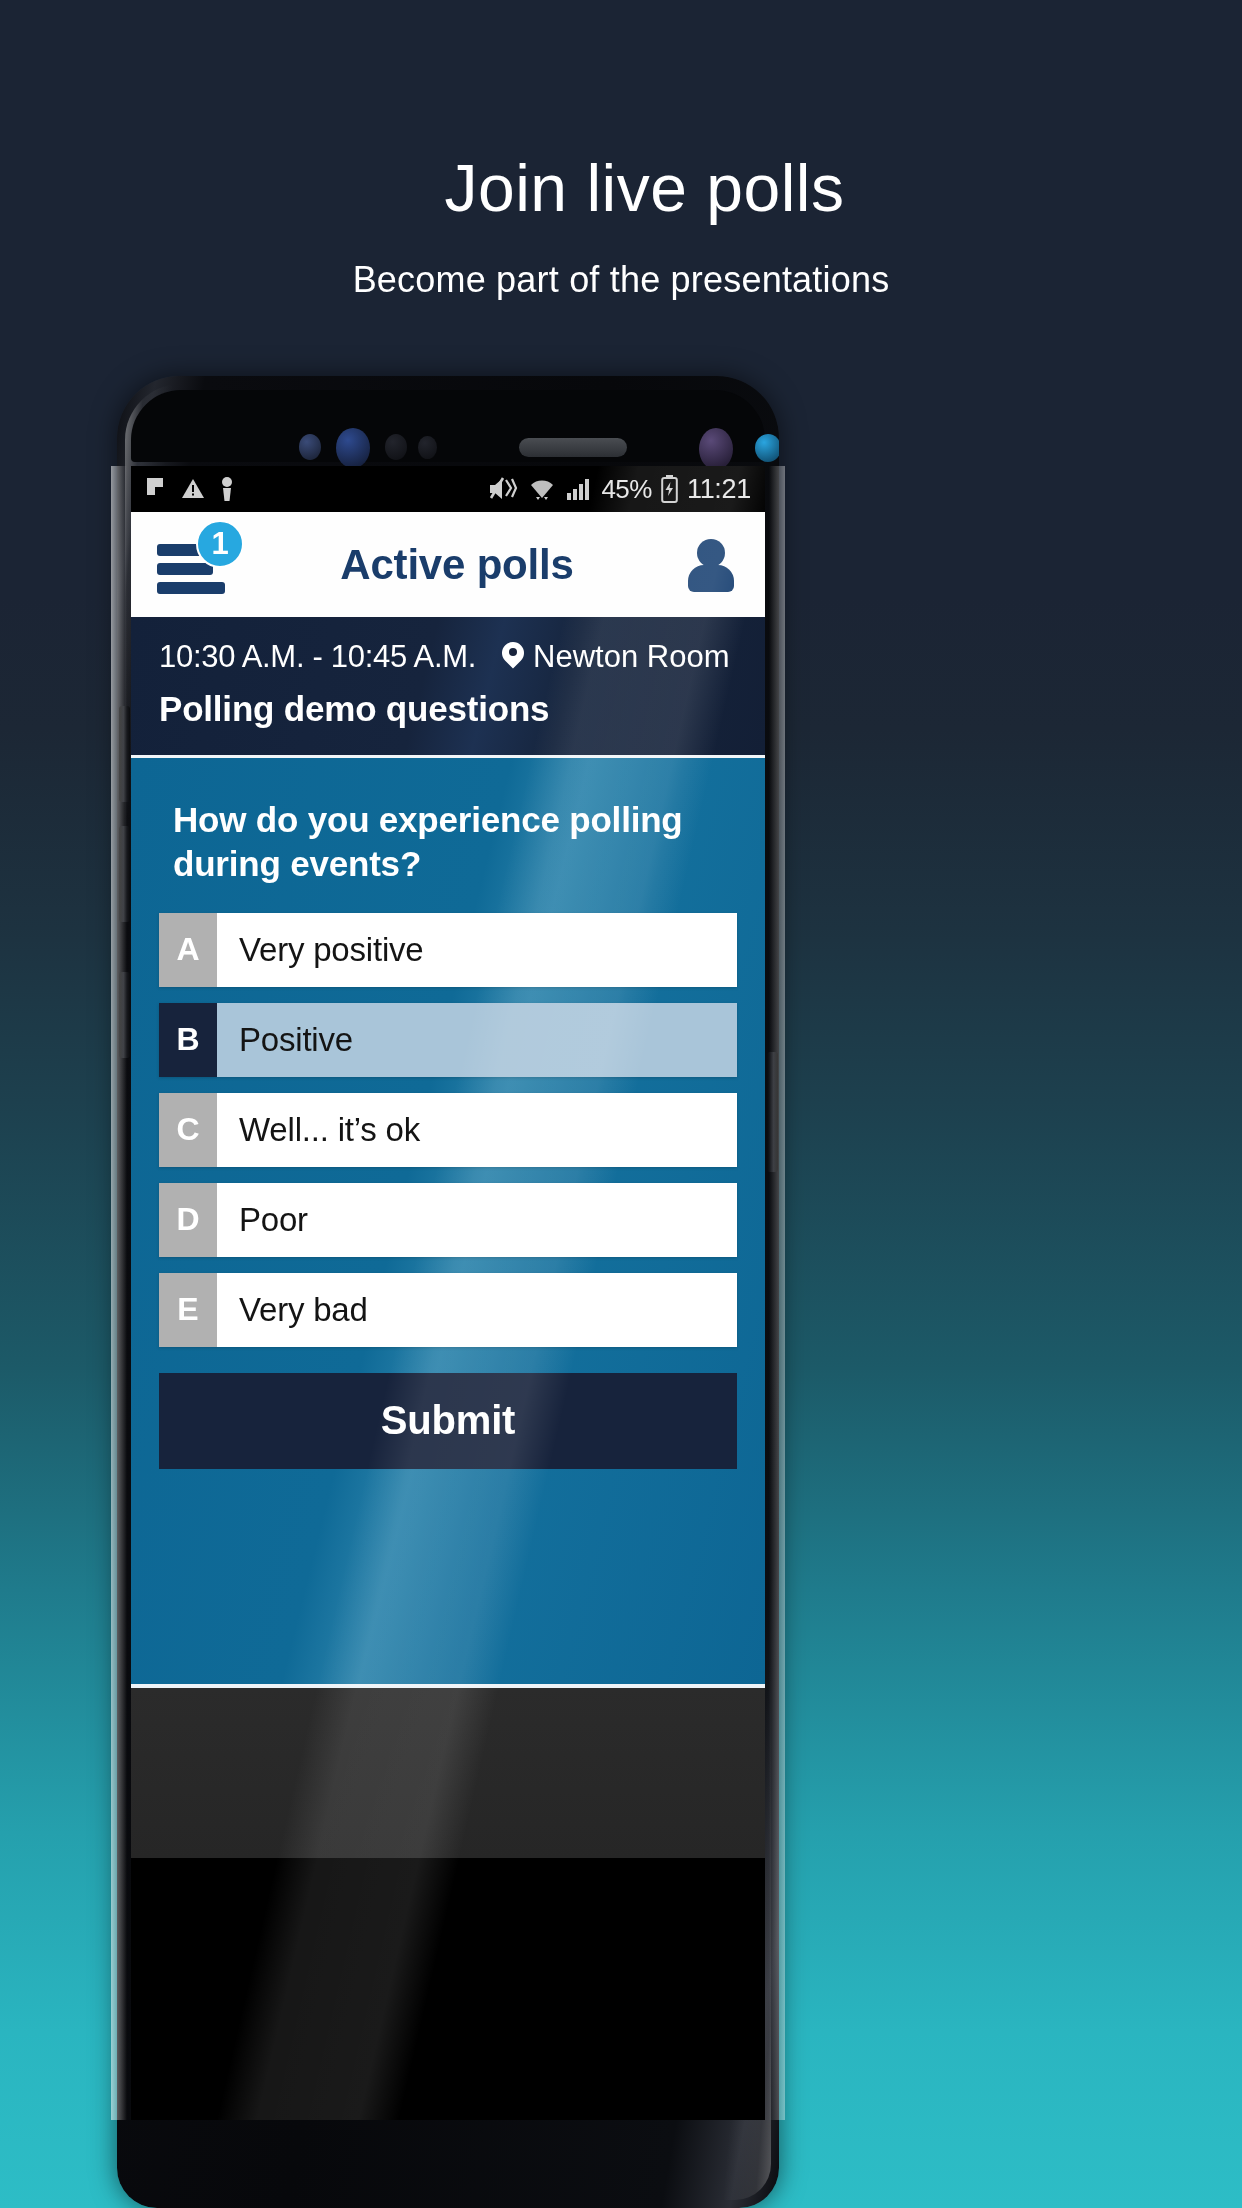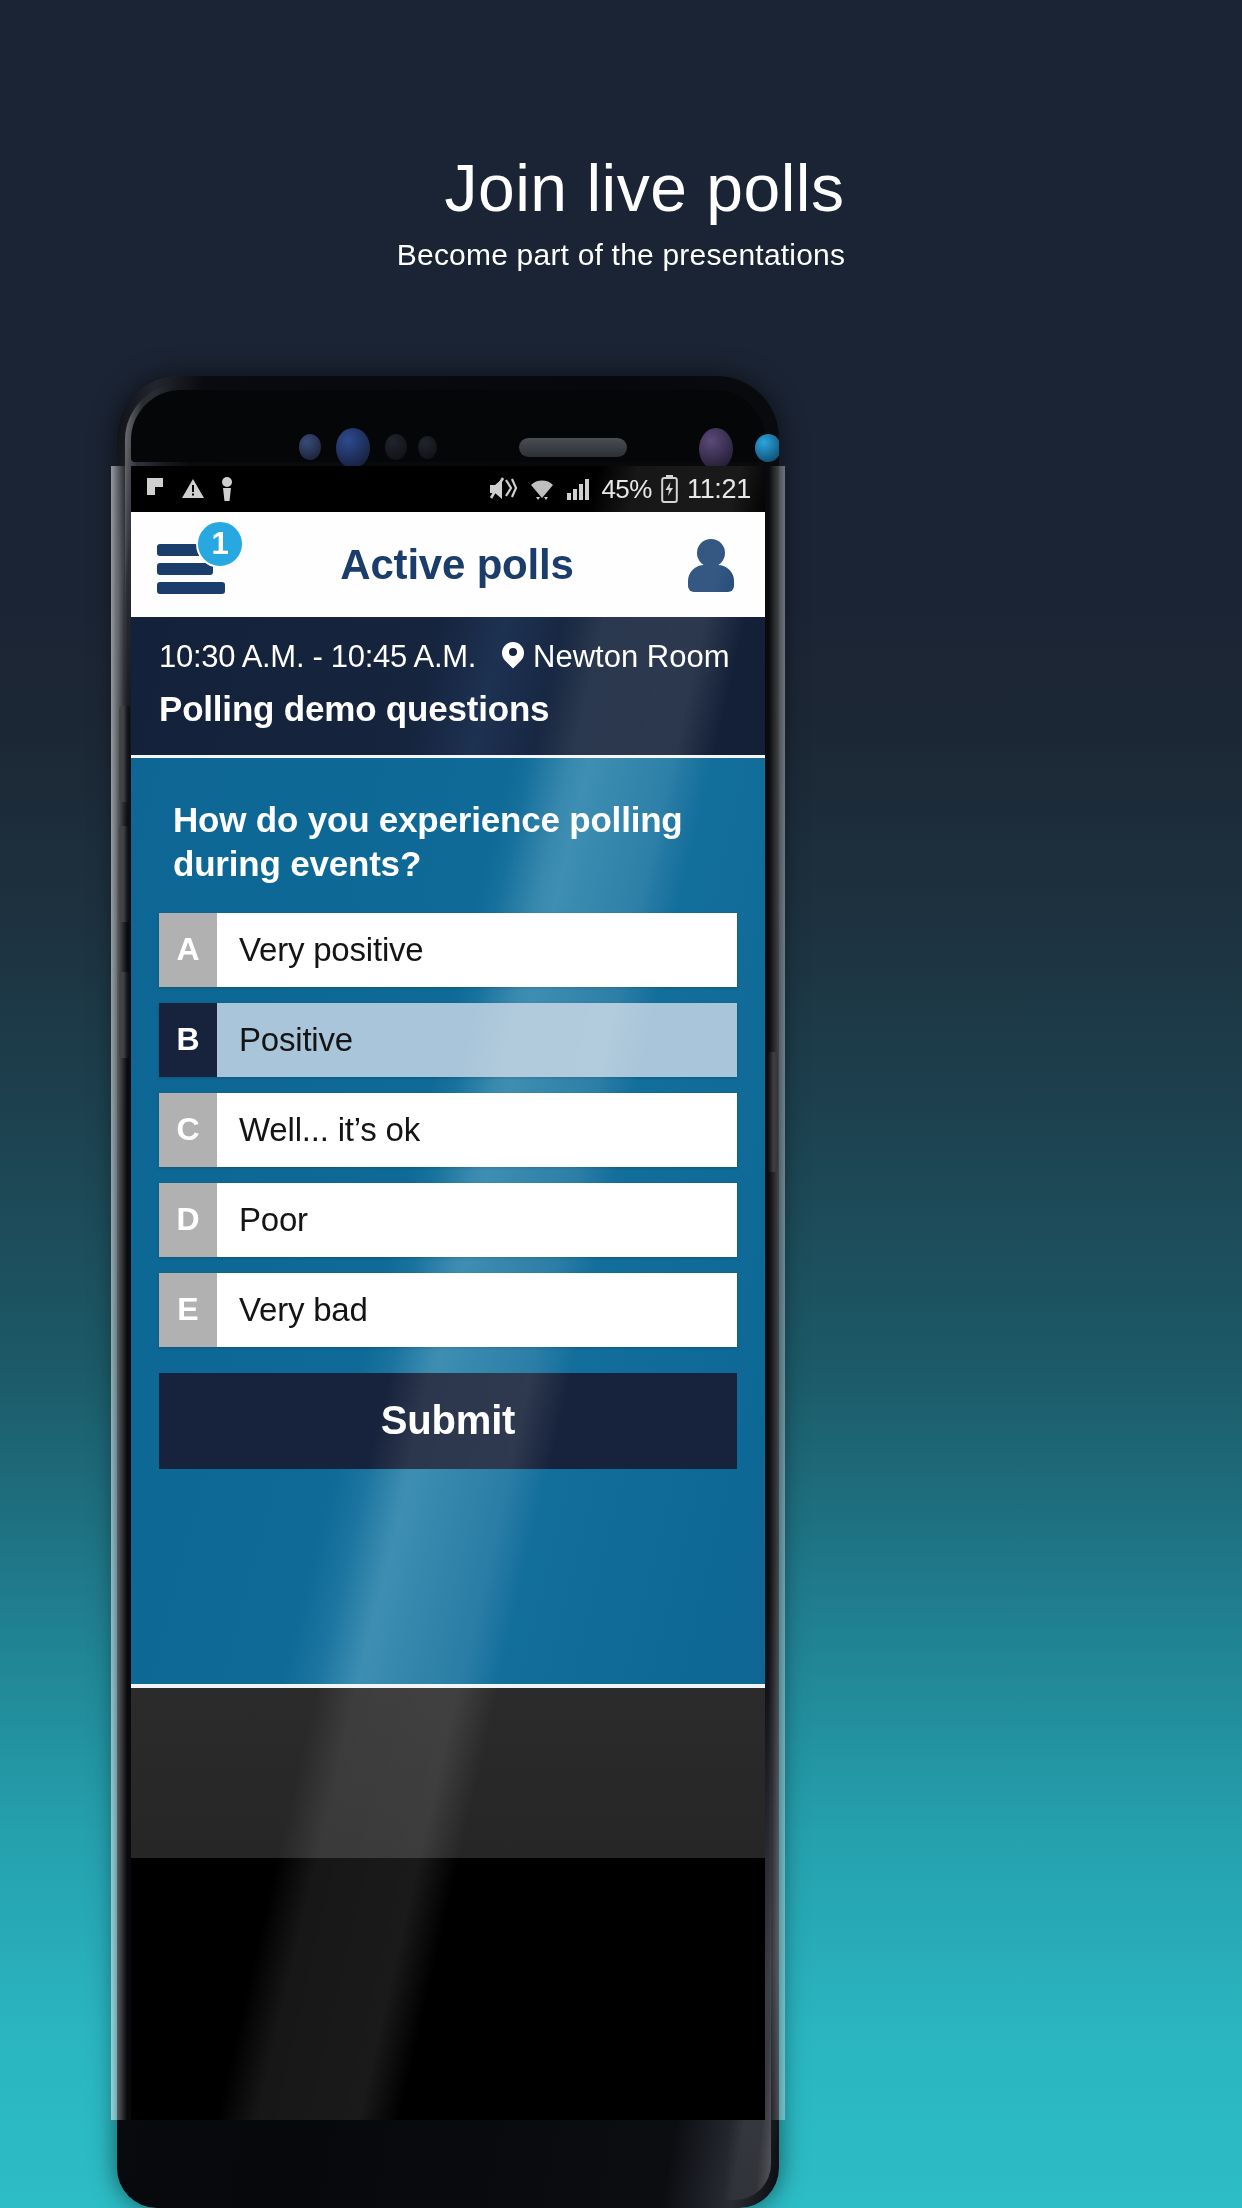--- a/index.html
+++ b/index.html
@@ -14,21 +14,21 @@
   }
 
   
   .promo { position:absolute; left:0; width:1242px; text-align:center; color:#fff; }
   .promo-title {
     top:152px; font-size:66px; font-weight:400; letter-spacing:0.5px;
     line-height:1.1;
     padding-left:47px;
   }
   .promo-sub {
-    top:238px; font-size:30px; font-weight:300; letter-spacing:0.2px;
+    top:259px; font-size:36px; font-weight:300; letter-spacing:0.2px;
   }
 
   
   .phone {
     position:absolute; left:107px; top:376px; width:682px; height:1832px;
   }
   .phone-body {
     position:absolute; left:10px; top:0; width:662px; height:1832px;
     border-radius:62px 62px 40px 40px;
     background:linear-gradient(100deg,#0b0d12 0%,#23262e 4%,#0a0b0f 9%,

